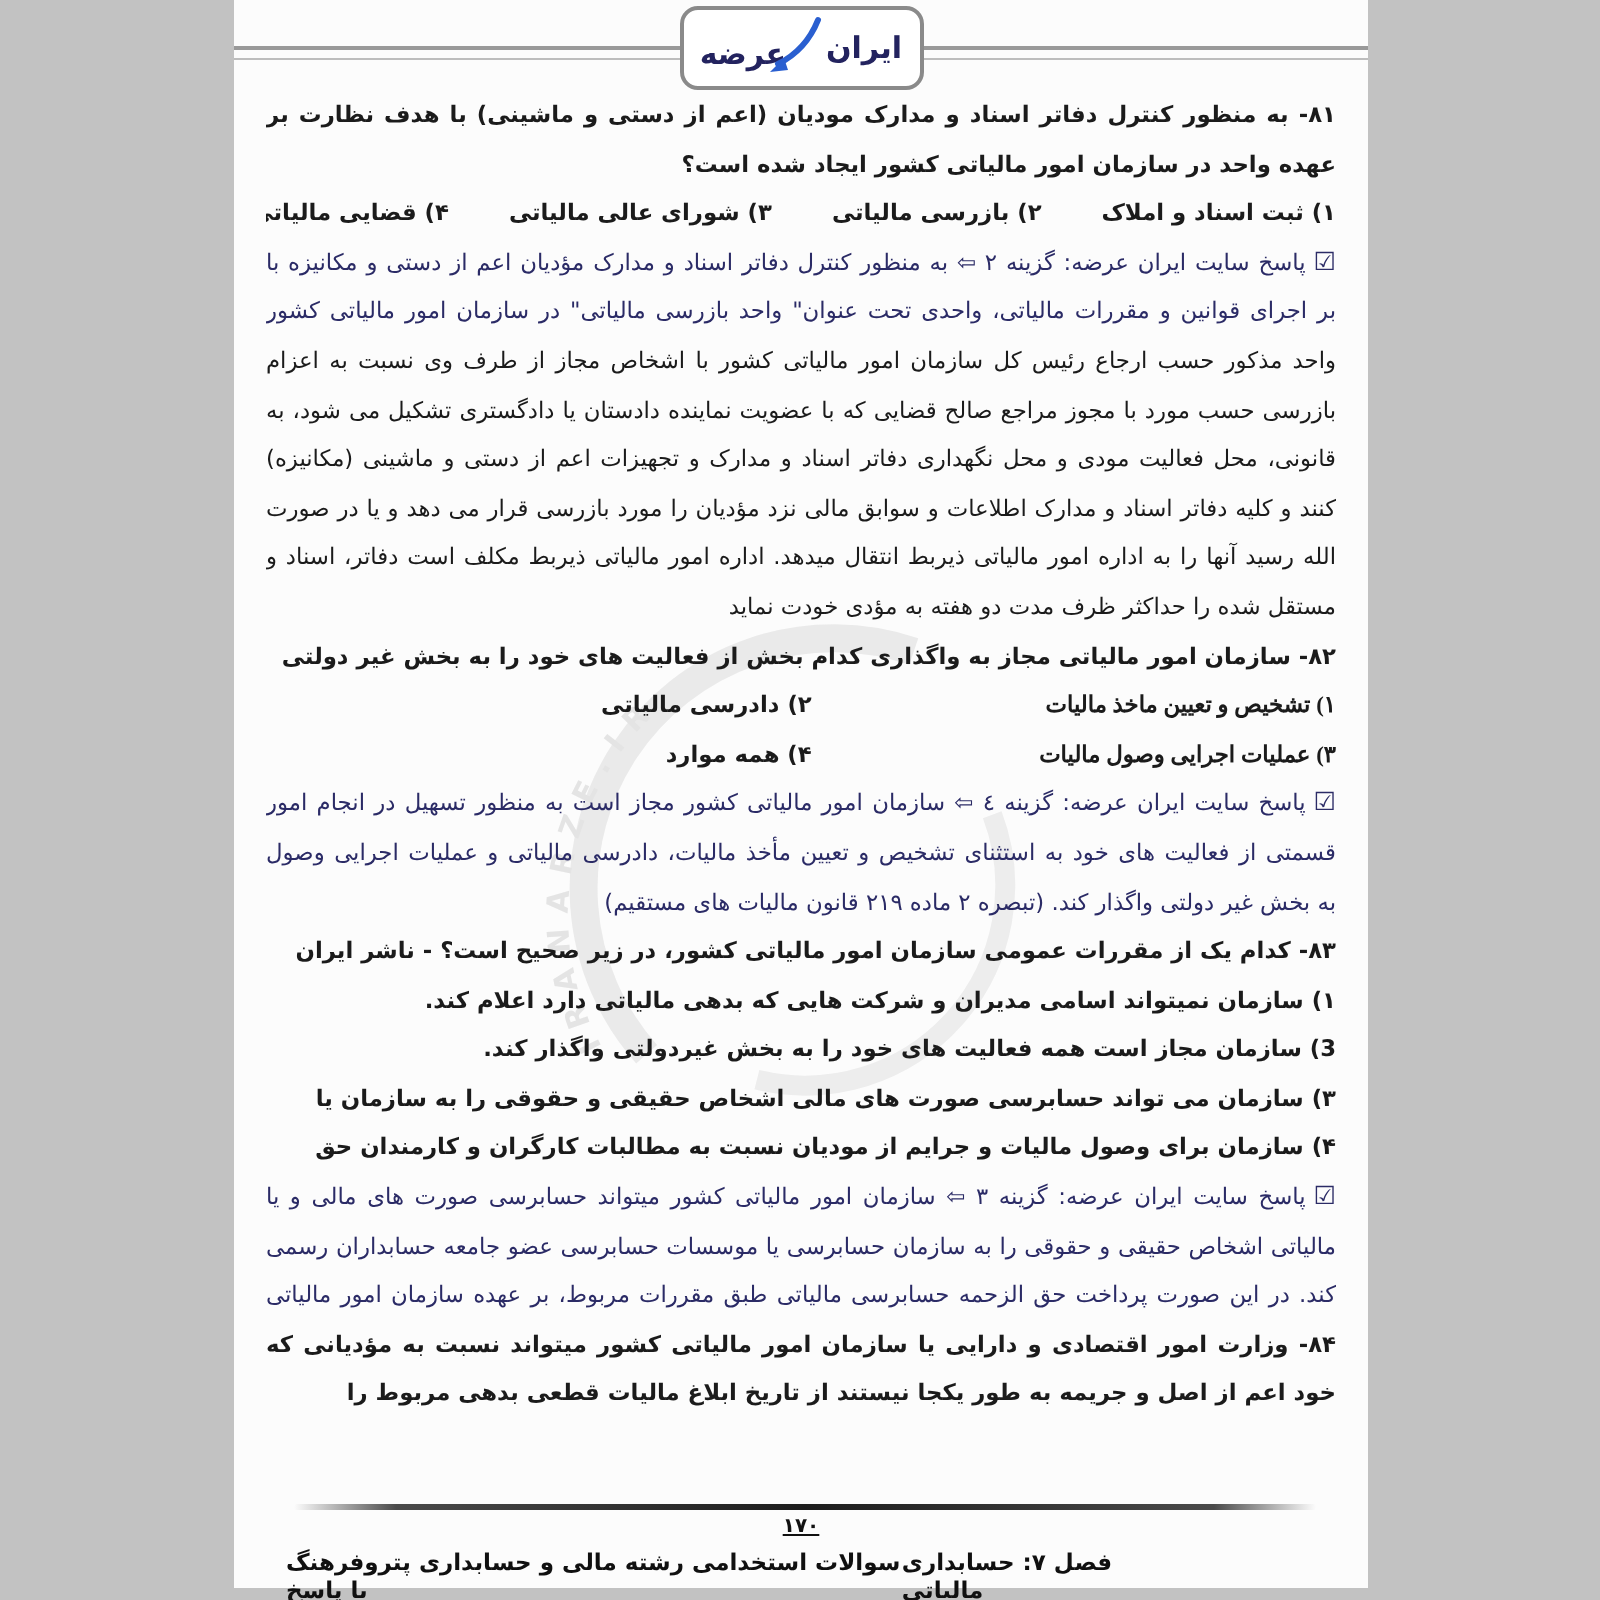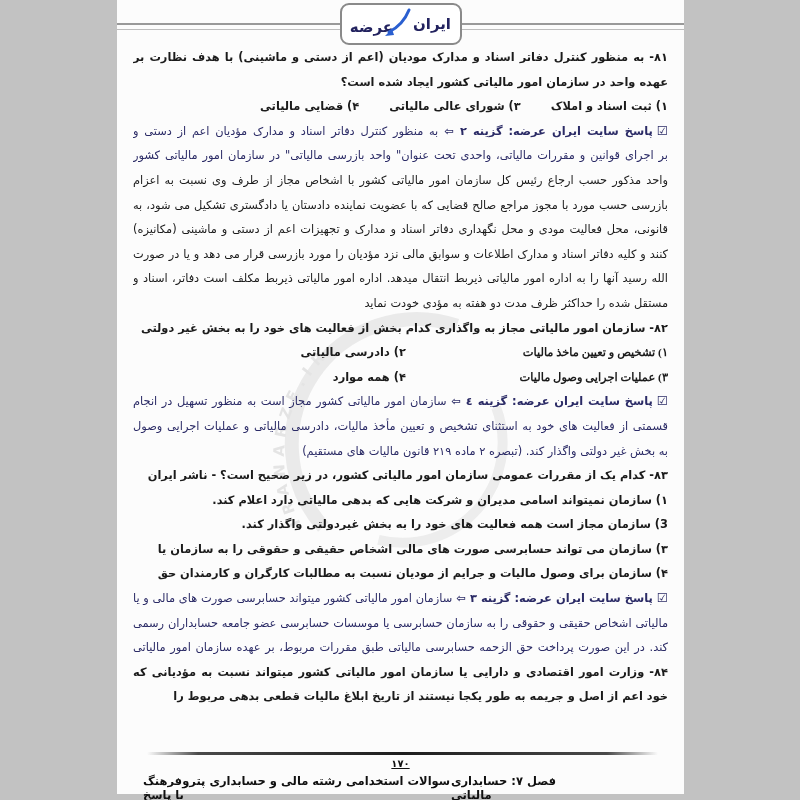--- a/index.html
+++ b/index.html
@@ -26,21 +26,21 @@
   .content{
     position:absolute;top:45px;left:16px;right:16px;direction:rtl;z-index:1;
     font-size:11.4px;color:#1b1b1b;
   }
   .line{height:24.6px;line-height:24.6px;text-align:right;overflow:hidden;}
   .line.j{text-align:justify;text-align-last:justify;text-justify:inter-word;}
   .line.b{font-weight:bold;}
   .ink{color:#1b1b1b;}
   .navy{color:#2b2b66;}
   .check{font-size:12.5px;margin-left:4px;color:#2b2b66;}
-  .albl{font-weight:bold;}
+  .albl{font-weight:normal;}
   .opt4{display:flex;gap:30px;white-space:nowrap;}
   .opt2 .c1{display:inline-block;width:49%;font-family:Liberation Serif, serif;}
   
   .footline{position:absolute;top:752px;left:30px;right:26px;height:3px;border-radius:2px;
     background:linear-gradient(to right,rgba(60,60,60,0),#4a4a4a 10%,#1d1d1d 50%,#4a4a4a 90%,rgba(60,60,60,0));}
   .pagenum{position:absolute;top:758px;left:0;width:100%;text-align:center;
     font-size:10px;font-weight:bold;color:#111;text-decoration:underline;}
   .footrow{position:absolute;top:774px;left:16px;right:16px;display:flex;
     justify-content:space-between;direction:ltr;font-weight:bold;font-size:11.5px;color:#101010;}
   .footrow .title{padding-left:10px;}
@@ -71,20 +71,21 @@
         <textPath href="#wmarc">IRANARZE.IR</textPath>
       </text>
     </g>
   </svg>
 
   <div class="content" dir="rtl">
       <div class="line j b ink">۸۱- به منظور کنترل دفاتر اسناد و مدارک مودیان (اعم از دستی و ماشینی) با هدف نظارت بر اجرای قوانین و مقررات مالیاتی،</div>
       <div class="line b ink">عهده واحد در سازمان امور مالیاتی کشور ایجاد شده است؟</div>
       <div class="line b ink opt4">
         <span>۱) ثبت اسناد و املاک</span>
+        <span>۲) بازرسی مالیاتی</span>
         <span>۳) شورای عالی مالیاتی</span>
         <span>۴) قضایی مالیاتی</span>
       </div>
       <div class="line j navy"><span class="check">☑</span><span class="albl">پاسخ سایت ایران عرضه: گزینه ۲ ⇦ </span>به منظور کنترل دفاتر اسناد و مدارک مؤدیان اعم از دستی و مکانیزه با هدف نظارت</div>
       <div class="line j navy">بر اجرای قوانین و مقررات مالیاتی، واحدی تحت عنوان" واحد بازرسی مالیاتی" در سازمان امور مالیاتی کشور ایجاد میشود.</div>
       <div class="line j ink">واحد مذکور حسب ارجاع رئیس کل سازمان امور مالیاتی کشور با اشخاص مجاز از طرف وی نسبت به اعزام هیات های</div>
       <div class="line j ink">بازرسی حسب مورد با مجوز مراجع صالح قضایی که با عضویت نماینده دادستان یا دادگستری تشکیل می شود، به اقامتگاه</div>
       <div class="line j ink">قانونی، محل فعالیت مودی و محل نگهداری دفاتر اسناد و مدارک و تجهیزات اعم از دستی و ماشینی (مکانیزه) اقدام می</div>
       <div class="line j ink">کنند و کلیه دفاتر اسناد و مدارک اطلاعات و سوابق مالی نزد مؤدیان را مورد بازرسی قرار می دهد و یا در صورت لزوم با او</div>
       <div class="line j ink">الله رسید آنها را به اداره امور مالیاتی ذیربط انتقال میدهد. اداره امور مالیاتی ذیربط مکلف است دفاتر، اسناد و مدارک</div>

